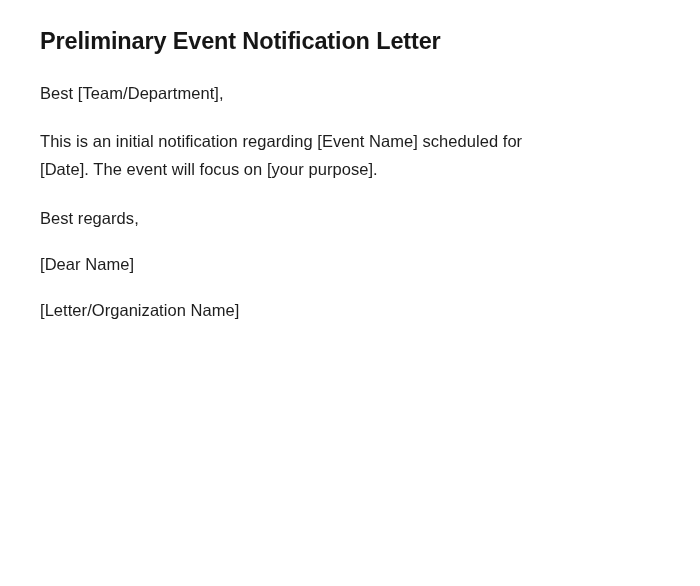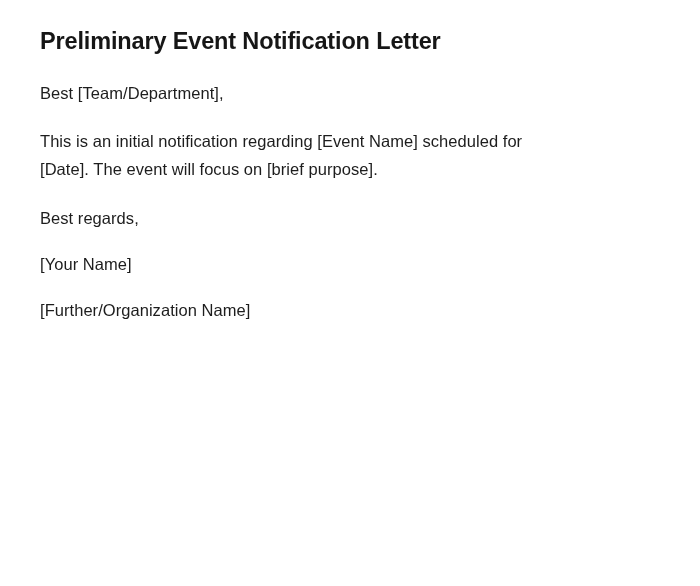--- a/index.html
+++ b/index.html
@@ -42,23 +42,23 @@
 </style>
 </head>
 <body>
 
 <div class="page">
 
   <h1 class="doc-title">Preliminary Event Notification Letter</h1>
 
   <p class="para">Best [Team/Department],</p>
 
-  <p class="para">This is an initial notification regarding [Event Name] scheduled for [Date]. The event will focus on [brief purpose].</p>
+  <p class="para">This is an initial notification regarding [Event Name] scheduled for [Date]. The event will focus on [your purpose].</p>
 
 
   <p class="para sig">Best regards,</p>
 
-  <p class="para sig">[Your Name]</p>
+  <p class="para sig">[Dear Name]</p>
 
 
-  <p class="para sig">[Further/Organization Name]</p>
+  <p class="para sig">[Letter/Organization Name]</p>
 
 </div>
 
 </body></html>

